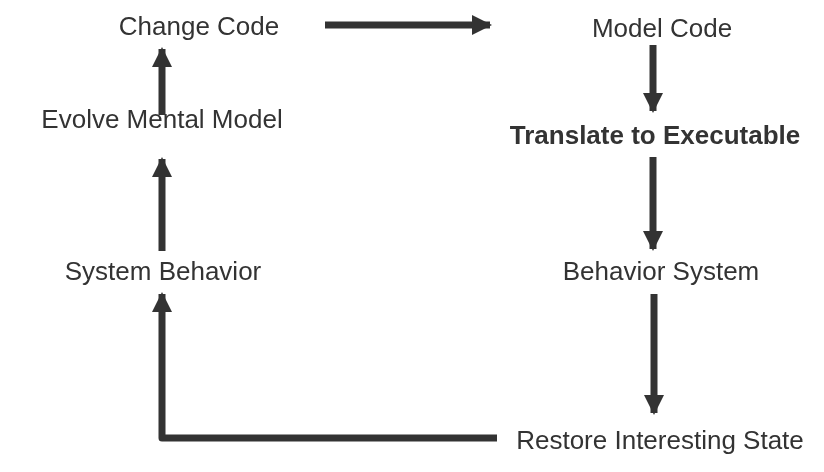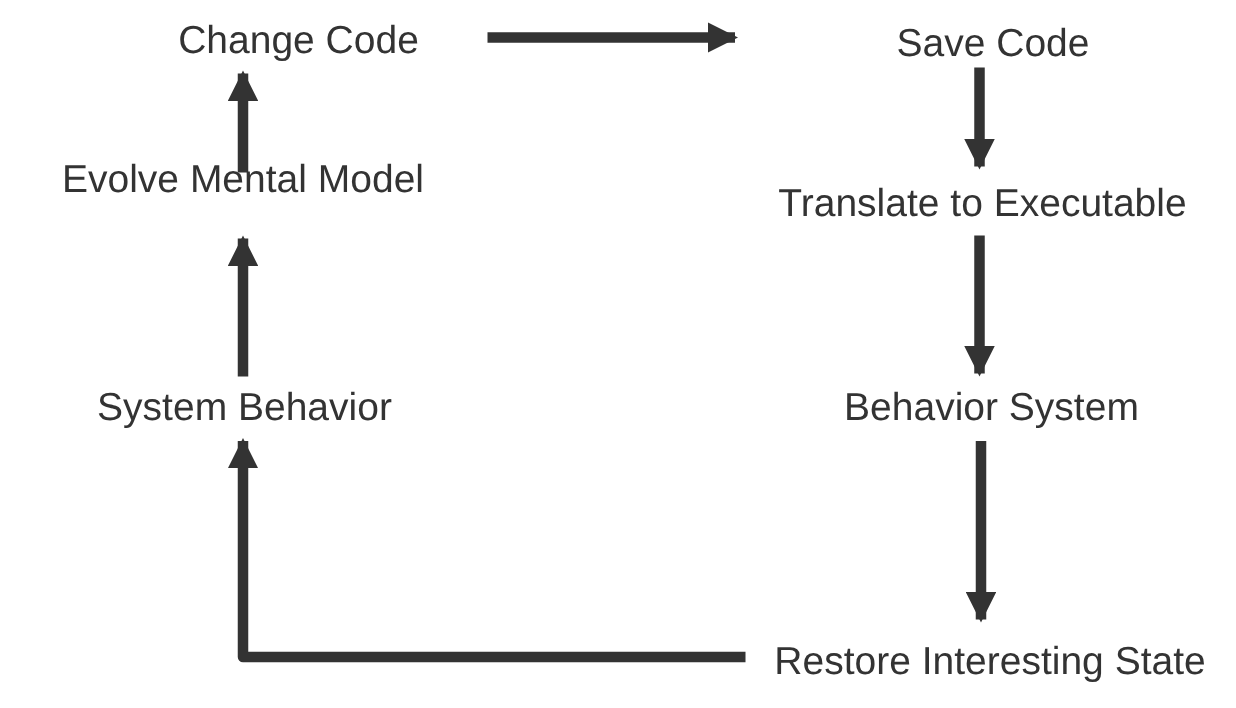--- a/index.html
+++ b/index.html
@@ -54,25 +54,25 @@
 
     <path d="M497,438 L162,438 L162,294" stroke="#333333" stroke-width="7" fill="none" stroke-linejoin="round" marker-end="url(#ah)"></path>
 
     <path d="M162,251 L162,159" stroke="#333333" stroke-width="7" fill="none" marker-end="url(#ah)"></path>
 
     <path d="M162,115 L162,49" stroke="#333333" stroke-width="7" fill="none" marker-end="url(#ah)"></path>
   </svg>
 
   <div class="node" style="left:163px; top:13px;margin-left:36px;">Change Code</div>
 
-  <div class="node" style="left:662px; top:15px;">Save Code</div>
+  <div class="node" style="left:662px; top:15px;">Model Code</div>
 
   <div class="node" style="left:162px; top:106px;">Evolve Mental Model</div>
 
-  <div class="node" style="left:655px; top:122px;">Translate to Executable</div>
+  <div class="node" style="left:655px; top:122px;font-weight:bold;">Translate to Executable</div>
 
   <div class="node" style="left:163px; top:258px;">System Behavior</div>
 
   <div class="node" style="left:661px; top:258px;">Behavior System</div>
 
   <div class="node" style="left:660px; top:427px;text-align:center;">Restore Interesting State</div>
 
 </div>
 
 </body></html>

